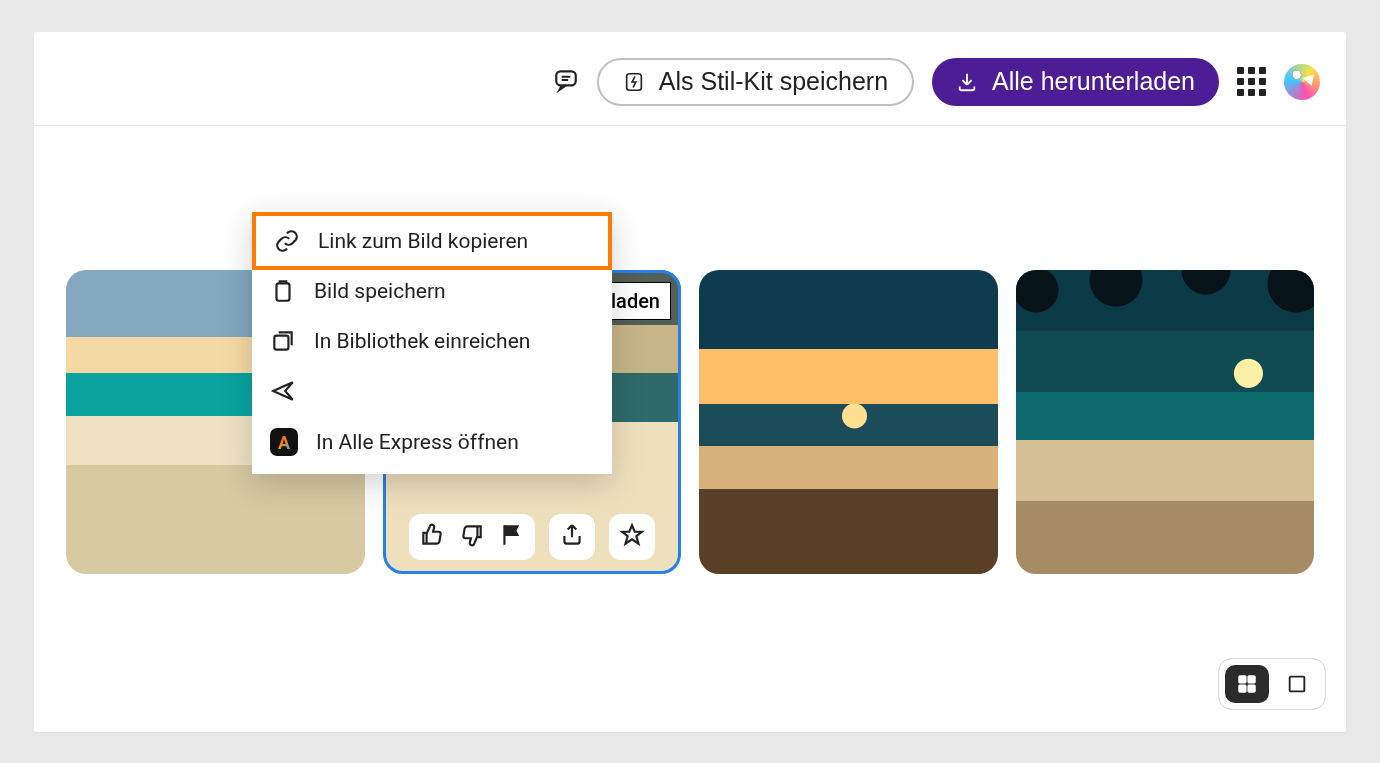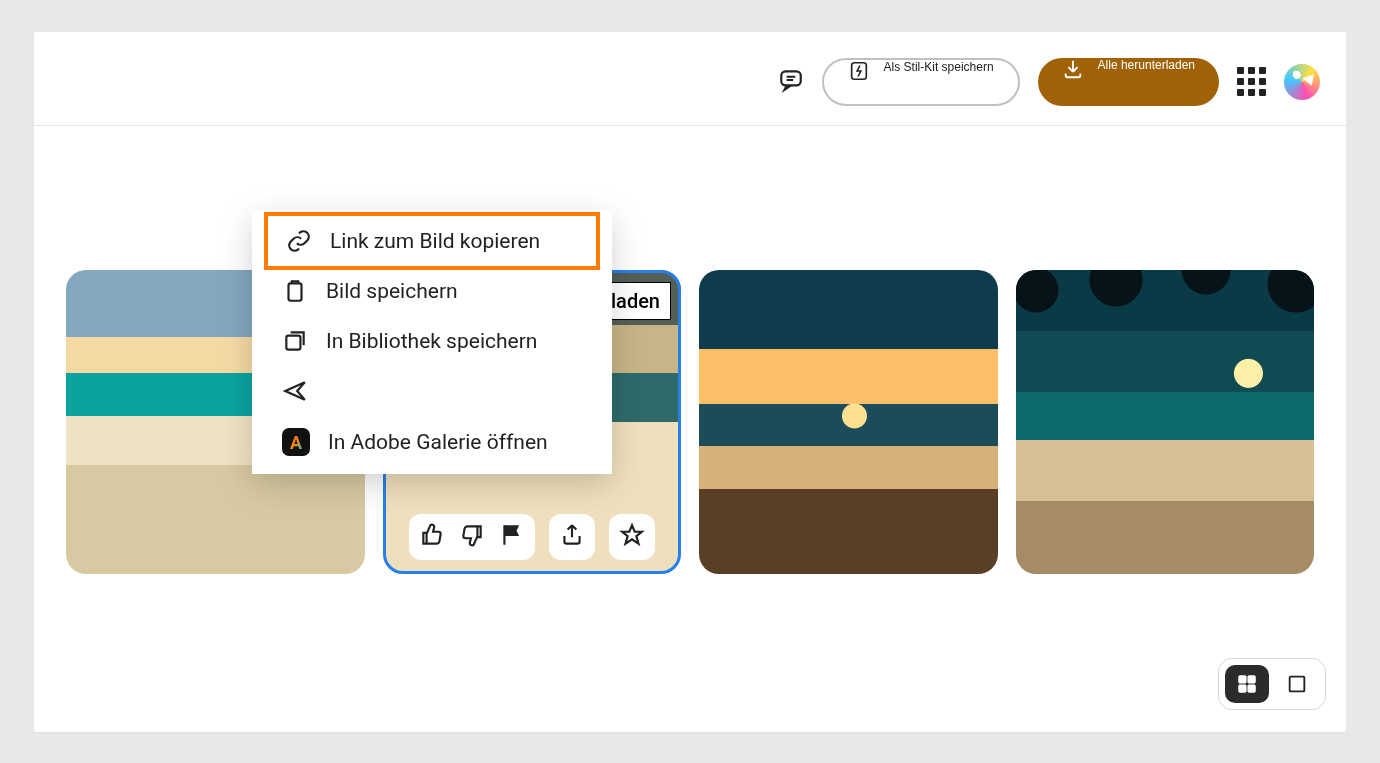--- a/index.html
+++ b/index.html
@@ -23,30 +23,30 @@
     display: flex;
     align-items: center;
     justify-content: flex-end;
     padding-right: 26px;
     gap: 18px;
   }
   .feedback-icon svg { width: 26px; height: 26px; stroke: #222; stroke-width: 2; fill: none; }
   .pill-btn {
     height: 48px;
     border-radius: 24px;
-    display: flex; 
+    display: flex; align-items: center;
     gap: 14px;
     padding: 0 24px;
-    font-size: 12px;
+    font-size: 25px;
     font-weight: 500;
     cursor: pointer;
     border: none;
   }
   .pill-outline { background:#fff; border:2px solid #c0c0c0; color:#222; }
-  .pill-solid  { background:#a16207; color:#fff; }
+  .pill-solid  { background:#4c1d95; color:#fff; }
   .pill-btn svg { width:22px; height:22px; flex:none; }
   .pill-outline svg { stroke:#222; fill:none; stroke-width:1.8; }
   .pill-solid   svg { stroke:#fff; fill:none; stroke-width:2; }
   .apps-grid { display:grid; grid-template-columns:repeat(3,7px); grid-template-rows:repeat(3,7px); gap:4px; }
   .apps-grid span { background:#222; border-radius:1px; }
   .avatar {
     width:36px; height:36px; border-radius:50%;
     background: radial-gradient(circle at 35% 30%, #fff 0 4px, transparent 4px),
                 conic-gradient(from 40deg, #ffe040, #ff4fb0, #40c8ff, #ffe040);
     position: relative;
@@ -107,21 +107,21 @@
     background:#fff; border-radius:12px; padding:8px 10px;
     display:flex; gap:14px;
   }
   .action-group svg { width:26px; height:26px; stroke:#222; stroke-width:2; fill:none; }
 
   
   .ctx {
     position:absolute; left:218px; top:178px;
     width:360px; background:#fff;
     box-shadow:0 10px 30px rgba(0,0,0,.18);
-    padding:6px 12px;
+    padding:6px 0;
   }
   .ctx-item {
     display:flex; align-items:center; gap:18px;
     padding:12px 18px;
     font-size:21px; color:#222; cursor:pointer;
   }
   .ctx-item.hl { border:4px solid #ff7a00; margin:-4px 0; }
   .ctx-item svg { width:26px; height:26px; stroke:#222; stroke-width:2; fill:none; }
   .express-tile {
     width:28px; height:28px; border-radius:7px; background:#111;
@@ -244,32 +244,32 @@
           <rect x="6" y="5" width="12" height="16" rx="2"></rect>
           <path d="M9 5V3h6v2"></path>
         </svg>
       <span>Bild speichern</span>
     </div>
     <div class="ctx-item">
       <svg viewBox="0 0 24 24">
           <rect x="4" y="7" width="13" height="13" rx="2"></rect>
           <path d="M8 4h12v12"></path>
         </svg>
-      <span>In Bibliothek speichern</span>
+      <span>In Bibliothek einreichen</span>
     </div>
     <div class="ctx-item">
       <svg viewBox="0 0 24 24">
           <path d="M3 12l18-8-7 8 7 8z"></path>
         </svg>
     </div>
     <div class="ctx-item">
       <div class="express-tile">
           <span>A</span>
         </div>
-      <span>In Adobe Galerie öffnen</span>
+      <span>In Alle Express öffnen</span>
     </div>
   </div>
 
   <div class="view-toggle">
     <div class="vt-btn vt-active">
       <svg viewBox="0 0 24 24">
           <rect x="3" y="3" width="8" height="8" rx="1"></rect>
           <rect x="13" y="3" width="8" height="8" rx="1"></rect>
           <rect x="3" y="13" width="8" height="8" rx="1"></rect>
           <rect x="13" y="13" width="8" height="8" rx="1"></rect>

